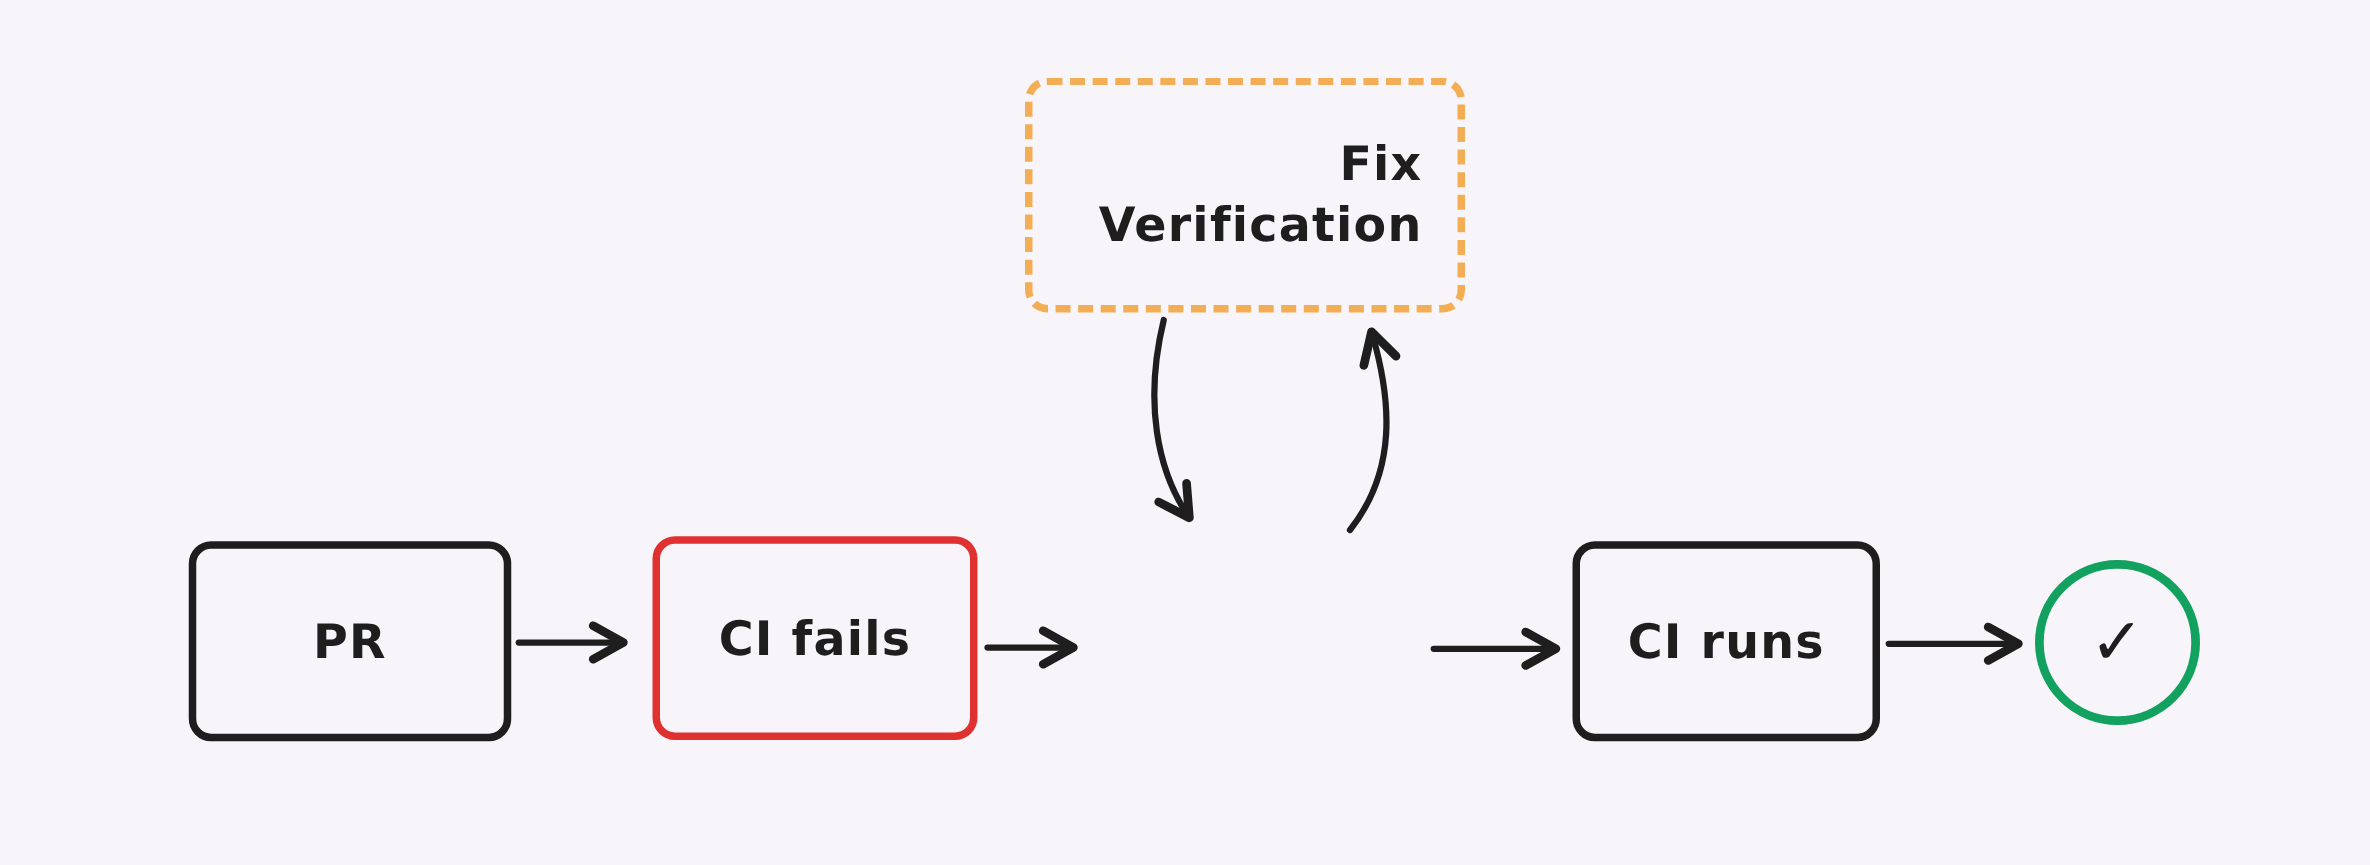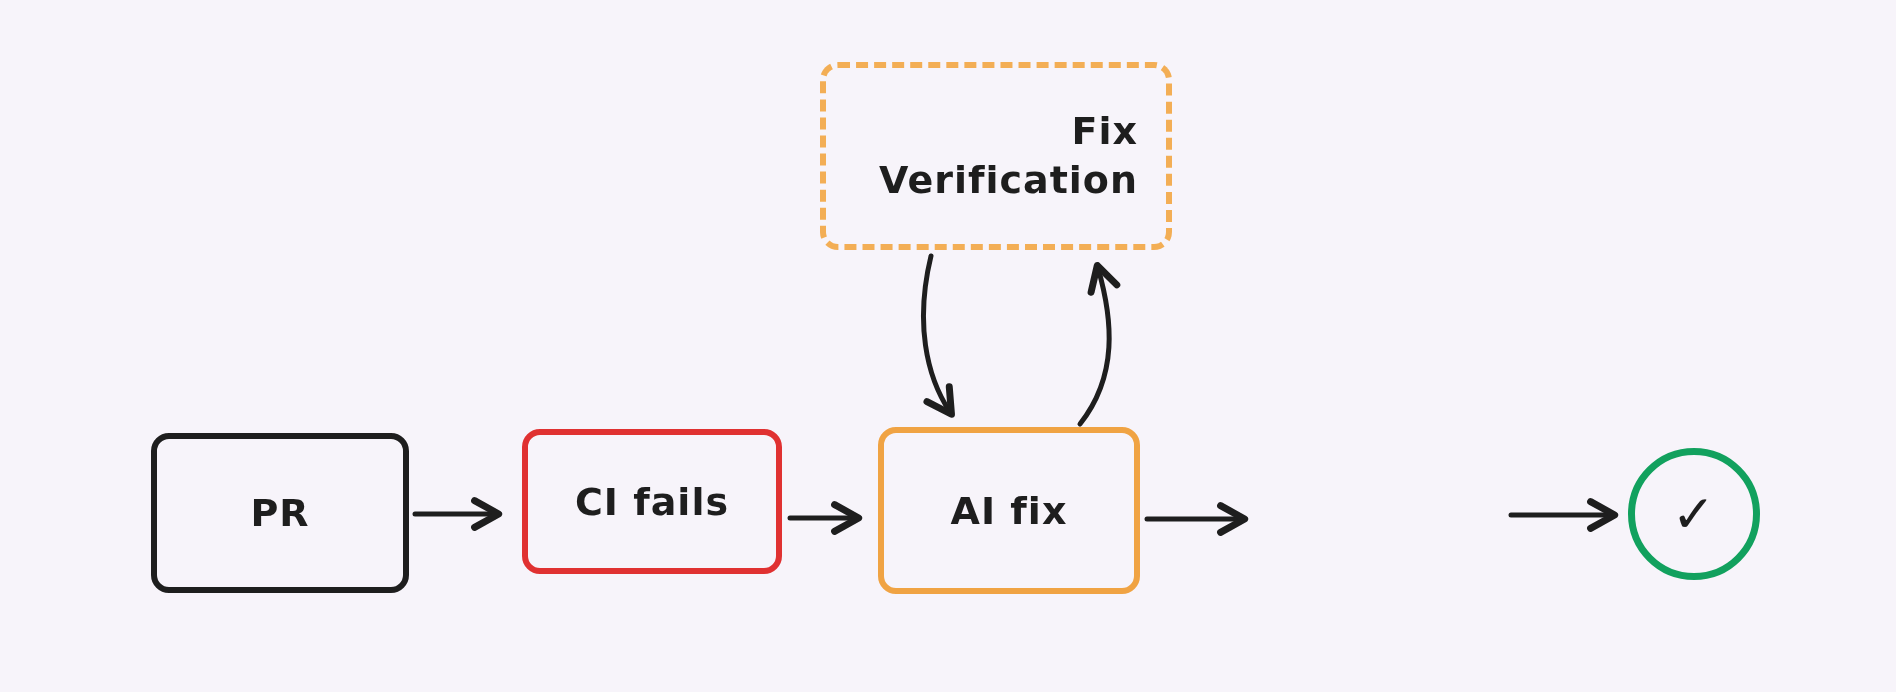--- a/index.html
+++ b/index.html
@@ -19,21 +19,21 @@
     justify-content: center;
     border-radius: 18px;
     font-weight: 700;
     font-size: 38px;
     color: #1e1e1e;
     letter-spacing: 1px;
     background: transparent;
     text-align: center;
   }
   #node-pr               { left: 151px;  top: 433px; width: 258px; height: 160px; border: 6px solid #1e1e1e; }
-  #node-ci-fails         { left: 522px;  top: 429px; width: 260px; height: 145px; border: 6px solid #e03131; }
+  #node-ci-fails         { left: 522px;  top: 429px; width: 260px; height: 163px; border: 6px solid #e03131; }
   #node-ai-fix           { left: 878px;  top: 427px; width: 262px; height: 167px; border: 6px solid #f0a343; }
   #node-ci-runs          { left: 1258px; top: 433px; width: 246px; height: 160px; border: 6px solid #1e1e1e; }
   #node-fix-verification {
     left: 820px; top: 62px; width: 352px; height: 188px;
     border: 6px dashed #f3ae55;
     text-align: right;
     line-height: 1.3;
     padding: 0 28px;
   }
   #node-success {
@@ -76,24 +76,24 @@
   </svg>
 
   <div class="node" id="node-pr">
     <span>PR</span>
   </div>
 
   <div class="node" id="node-ci-fails">
     <span>CI fails</span>
   </div>
 
-  <div class="node" id="node-ai-fix">
-    <span>AI fix</span>
+
+  <div class="node" id="node-ci-runs">
+    <span>CI runs</span>
   </div>
-
 
   <div class="node" id="node-fix-verification">
     <span>Fix Verification</span>
   </div>
 
   <div class="node" id="node-success">
     <span>✓</span>
   </div>
 
 </div>

